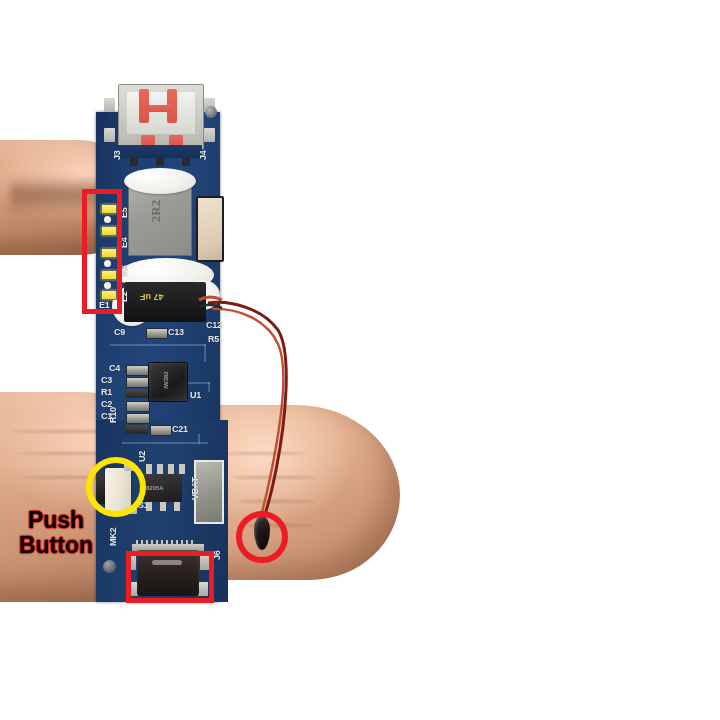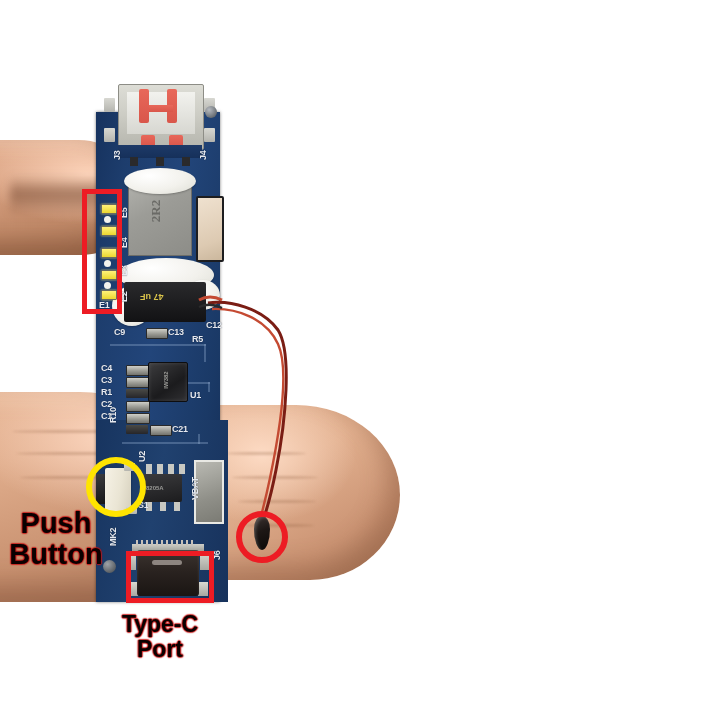--- a/index.html
+++ b/index.html
@@ -151,21 +151,21 @@
   .label{position:absolute;color:#0a0000;font-weight:bold;text-align:center;
      line-height:1.07;white-space:pre-line;
      font-family:"Liberation Sans","DejaVu Sans",sans-serif;
      text-shadow:
         0 0 2px rgba(200,20,20,.95),
         1px 0 1px rgba(200,20,20,.7),
        -1px 0 1px rgba(200,20,20,.7),
         0 1px 1px rgba(200,20,20,.7),
         0 -1px 1px rgba(200,20,20,.7);}
   #label-battery{left:2px;top:230px;width:90px;font-size:17px;letter-spacing:-.2px;}
-  #label-push{left:6px;top:508px;width:100px;font-size:29px;}
+  #label-push{left:6px;top:508px;width:100px;font-size:23px;}
   #label-typec{left:96px;top:612px;width:128px;font-size:23px;}
   #label-heat{left:288px;top:552px;width:210px;font-size:31px;text-align:left;}
 </style>
 </head>
 <body>
 
 <div id="stage">
 
   <div class="hand" id="finger-upper"></div>
   <div class="hand" id="finger-upper-crease"></div>
@@ -228,31 +228,31 @@
   <div class="silk rot" style="left:119px;top:218px;font-size:9px;">E5</div>
   <div class="silk rot" style="left:119px;top:248px;font-size:9px;">E4</div>
   <div class="silk rot" style="left:119px;top:276px;font-size:9px;">E3</div>
   <div class="silk rot" style="left:119px;top:302px;font-size:9px;">E2</div>
   <div class="silk" style="left:99px;top:300px;font-size:9px;">E1</div>
 
   <div class="smd" style="left:146px;top:328px;width:20px;height:9px;"></div>
   <div class="silk" style="left:114px;top:327px;">C9</div>
   <div class="silk" style="left:168px;top:327px;">C13</div>
   <div class="silk" style="left:206px;top:320px;">C12</div>
-  <div class="silk" style="left:192px;top:334px;">R5</div>
+  <div class="silk" style="left:208px;top:334px;">R5</div>
   <div class="trace" style="left:110px;top:344px;width:96px;height:2px;"></div>
   <div class="trace" style="left:204px;top:344px;width:2px;height:18px;"></div>
 
   <div class="smd" style="left:126px;top:365px;width:22px;height:9px;"></div>
   <div class="smd" style="left:126px;top:377px;width:22px;height:9px;"></div>
   <div class="smd-dark" style="left:126px;top:389px;width:22px;height:9px;"></div>
   <div class="smd" style="left:126px;top:401px;width:22px;height:9px;"></div>
   <div class="smd" style="left:126px;top:413px;width:22px;height:9px;"></div>
   <div class="smd-dark" style="left:126px;top:425px;width:22px;height:9px;"></div>
-  <div class="silk" style="left:101px;top:363px;">C4</div>
+  <div class="silk" style="left:109px;top:363px;">C4</div>
   <div class="silk" style="left:101px;top:375px;">C3</div>
   <div class="silk" style="left:101px;top:387px;">R1</div>
   <div class="silk" style="left:101px;top:399px;">C2</div>
   <div class="silk" style="left:101px;top:411px;">C1</div>
   <div class="silk rot" style="left:108px;top:423px;">R10</div>
 
   <div id="u1">
     <span class="u1-txt" style="left:8px;top:14px;transform:rotate(-90deg);">IW382</span>
   </div>
   <div class="silk" style="left:190px;top:390px;">U1</div>
@@ -316,16 +316,14 @@
   </svg>
   <div id="thermistor"></div>
 
   <div class="hl-rect" id="rect-battery" style="left:82px;top:189px;width:40px;height:125px;"></div>
   <div class="hl-circle" id="circle-push" style="left:86px;top:457px;width:60px;height:60px;"></div>
   <div class="hl-rect" id="rect-typec" style="left:126px;top:551px;width:88px;height:52px;"></div>
   <div class="hl-circle" id="circle-heat" style="left:236px;top:511px;width:52px;height:52px;"></div>
 
   <div class="label" id="label-push">Push
 Button</div>
-  <div class="label" id="label-typec">Type-C
-Port</div>
 
 </div>
 
 </body></html>

